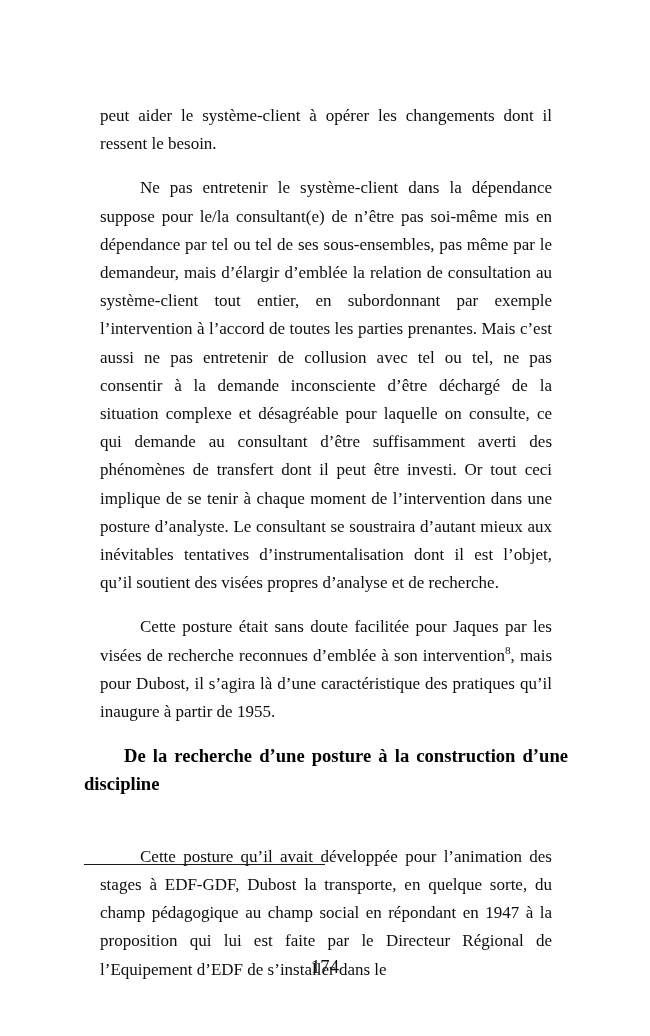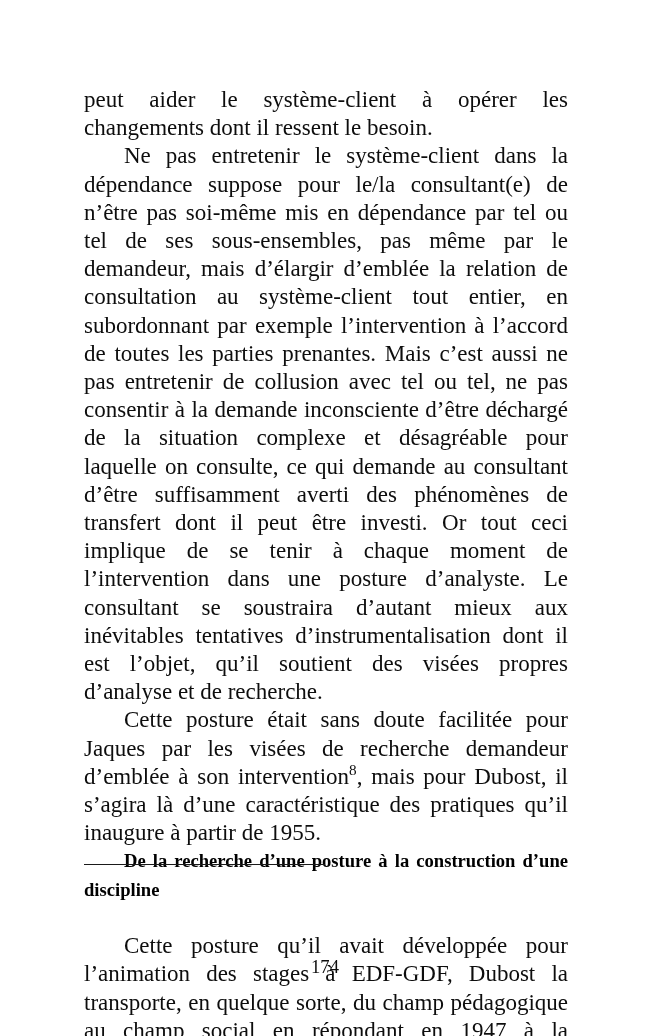--- a/index.html
+++ b/index.html
@@ -29,23 +29,23 @@
 
   
   #text-column {
     position: absolute;
     left: 84px;
     top: 86px;
     width: 484px;
   }
 
   p.body-par {
-    margin: 0;
+    margin: 16px;
     padding: 0;
-    font-size: 23px;
+    font-size: 17px;
     line-height: 28.2px;
     text-align: justify;
     text-justify: inter-word;
     color: #0d0d0d;
     hyphens: none;
   }
   p.body-par.indent {
     text-indent: 40px;
   }
   p.body-par.noindent {
@@ -122,21 +122,21 @@
 <body>
 
 <div id="page">
 
   <div id="text-column">
 
     <p class="body-par noindent">peut aider le système-client à opérer les changements dont il ressent le besoin.</p>
 
     <p class="body-par indent">Ne pas entretenir le système-client dans la dépendance suppose pour le/la consultant(e) de n’être pas soi-même mis en dépendance par tel ou tel de ses sous-ensembles, pas même par le demandeur, mais d’élargir d’emblée la relation de consultation au système-client tout entier, en subordonnant par exemple l’intervention à l’accord de toutes les parties prenantes. Mais c’est aussi ne pas entretenir de collusion avec tel ou tel, ne pas consentir à la demande inconsciente d’être déchargé de la situation complexe et désagréable pour laquelle on consulte, ce qui demande au consultant d’être suffisamment averti des phénomènes de transfert dont il peut être investi. Or tout ceci implique de se tenir à chaque moment de l’intervention dans une posture d’analyste. Le consultant se soustraira d’autant mieux aux inévitables tentatives d’instrumentalisation dont il est l’objet, qu’il soutient des visées propres d’analyse et de recherche.</p>
 
-    <p class="body-par indent"><span>Cette posture était sans doute facilitée pour Jaques par les visées de recherche demandeur d’emblée à son intervention</span><sup class="footnote-ref">8</sup><span>, mais pour Dubost, il s’agira là d’une caractéristique des pratiques qu’il inaugure à partir de 1955.</span></p>
+    <p class="body-par indent"><span>Cette posture était sans doute facilitée pour Jaques par les visées de recherche reconnues d’emblée à son intervention</span><sup class="footnote-ref">8</sup><span>, mais pour Dubost, il s’agira là d’une caractéristique des pratiques qu’il inaugure à partir de 1955.</span></p>
 
     <h2 class="section-heading">De la recherche d’une posture à la construction d’une discipline</h2>
 
     <p class="body-par indent">Cette posture qu’il avait développée pour l’animation des stages à EDF-GDF, Dubost la transporte, en quelque sorte, du champ pédagogique au champ social en répondant en 1947 à la proposition qui lui est faite par le Directeur Régional de l’Equipement d’EDF de s’installer dans le</p>
 
   </div>
 
   <div id="footnote-area">
     <div id="footnote-rule"></div>
   </div>

